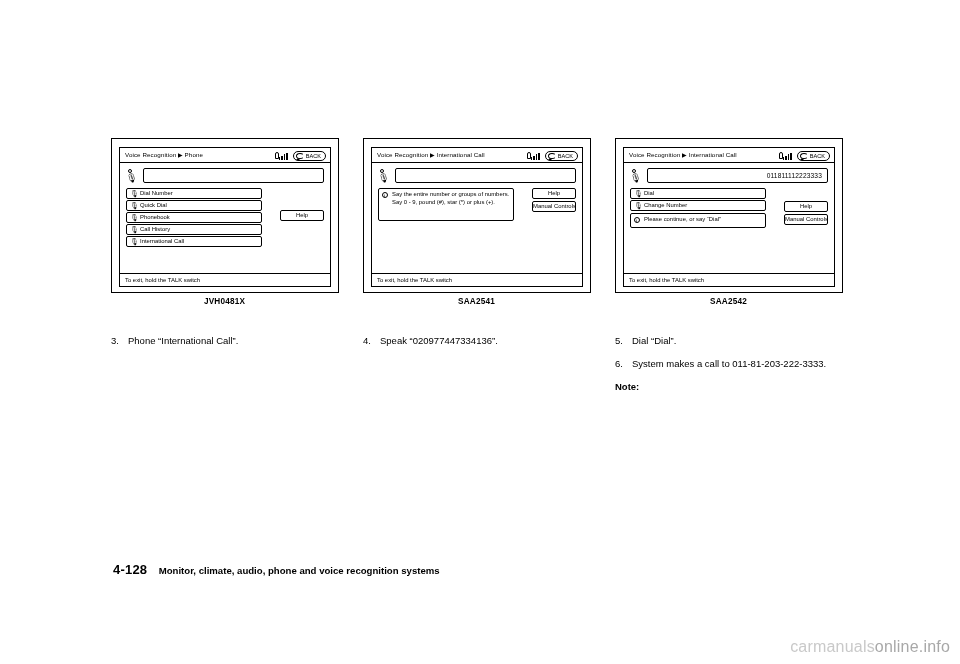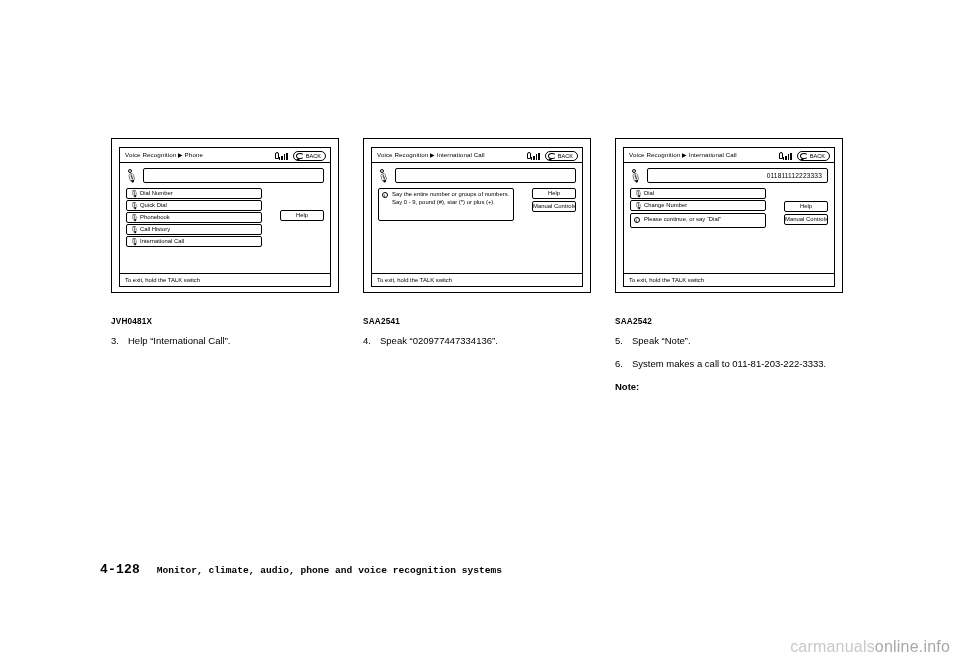--- a/index.html
+++ b/index.html
@@ -266,25 +266,25 @@
     height: 13px;
     border-top: 1px solid #000;
     font-size: 5.9px;
     line-height: 12px;
     padding-left: 5px;
     box-sizing: border-box;
   }
 
   
   .fig-id {
-    text-align: left;
+    text-align: center;
     font-size: 8.2px;
     font-weight: bold;
     letter-spacing: 0.2px;
-    margin-top: 24px;
+    margin-top: 4px;
     padding-right: 1px;
   }
 
   
   .steps {
     position: absolute;
     width: 228px;
     font-size: 9.5px;
     line-height: 15px;
   }
@@ -311,24 +311,23 @@
   }
   .note-body {
     font-size: 9.5px;
     line-height: 15px;
     text-align: justify;
   }
 
   
   .footer {
     position: absolute;
-    left: 100px;
+    left: 113px;
     top: 560px;
     white-space: nowrap;
-    font-family: Liberation Mono, monospace;
   }
   .footer .pg {
     font-size: 13px;
     font-weight: bold;
     letter-spacing: 0.2px;
   }
   .footer .ft {
     font-size: 9.6px;
     font-weight: bold;
     margin-left: 7px;
@@ -510,35 +509,35 @@
 
         <div class="bottom-bar">To exit, hold the TALK switch</div>
       </div>
     </div>
     <div class="fig-id">SAA2542</div>
   </div>
 
   <div class="steps s1">
     <div class="step">
       <span class="num">3.</span>
-      <span>Help “International Call”.</span>
+      <span>Phone “International Call”.</span>
     </div>
   </div>
 
   <div class="steps s2">
     <div class="step">
       <span class="num">4.</span>
       <span>Speak “020977447334136”.</span>
     </div>
   </div>
 
   <div class="steps s3">
     <div class="step">
       <span class="num">5.</span>
-      <span>Speak “Note”.</span>
+      <span>Dial “Dial”.</span>
     </div>
     <div class="step">
       <span class="num">6.</span>
       <span>System makes a call to 011-81-203-222-3333.</span>
     </div>
     <div class="note-head">Note:</div>
   </div>
 
   <div class="footer">
     <span class="pg">4-128</span>

